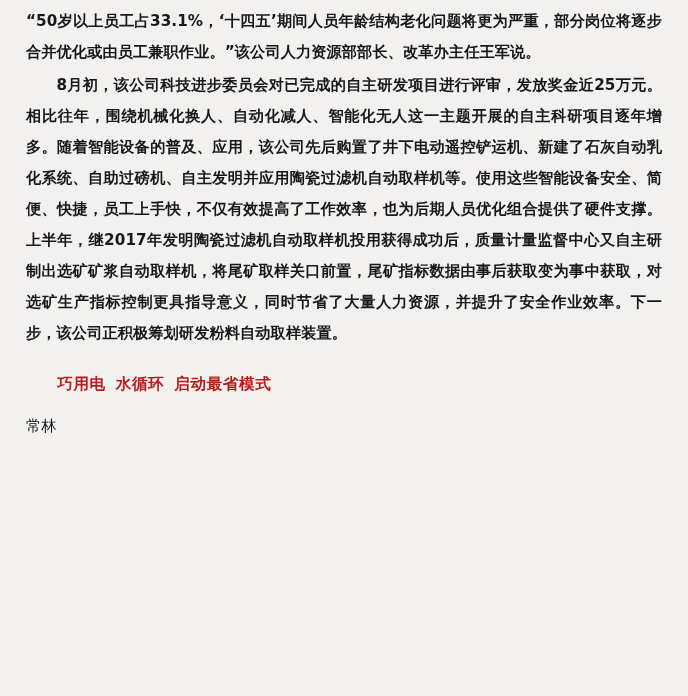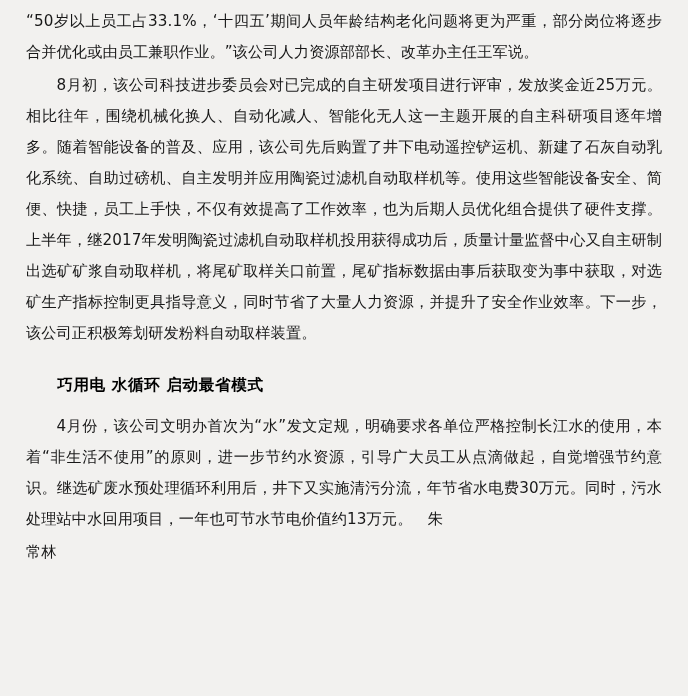--- a/index.html
+++ b/index.html
@@ -23,32 +23,34 @@
     position: relative;
   }
   .para {
     font-size: 15.2px;
     line-height: 31px;
     text-align: justify;
     text-justify: inter-ideograph;
     margin: 0 0 2px 0;
     letter-spacing: 0.1px;
     color: #181818;
+    font-weight: bold;
   }
   .indent {
     text-indent: 2em;
   }
   .heading {
     font-size: 15.6px;
     font-weight: bold;
     line-height: 31px;
     margin: 13px 0 10px 0;
     text-indent: 2em;
     letter-spacing: 0.6px;
-    color: #000000;
+    color: #b91c1c;
+    font-family: Liberation Mono, monospace;
   }
   .tail-name {
     font-size: 15.2px;
     line-height: 31px;
     margin: 0;
     color: #181818;
   }
   .spacer-sm { height: 6px; }
 </style>
 </head>
@@ -58,17 +60,16 @@
 
   <p class="para">“50岁以上员工占33.1%，‘十四五’期间人员年龄结构老化问题将更为严重，部分岗位将逐步合并优化或由员工兼职作业。”该公司人力资源部部长、改革办主任王军说。</p>
 
   <p class="para indent">8月初，该公司科技进步委员会对已完成的自主研发项目进行评审，发放奖金近25万元。相比往年，围绕机械化换人、自动化减人、智能化无人这一主题开展的自主科研项目逐年增多。随着智能设备的普及、应用，该公司先后购置了井下电动遥控铲运机、新建了石灰自动乳化系统、自助过磅机、自主发明并应用陶瓷过滤机自动取样机等。使用这些智能设备安全、简便、快捷，员工上手快，不仅有效提高了工作效率，也为后期人员优化组合提供了硬件支撑。上半年，继2017年发明陶瓷过滤机自动取样机投用获得成功后，质量计量监督中心又自主研制出选矿矿浆自动取样机，将尾矿取样关口前置，尾矿指标数据由事后获取变为事中获取，对选矿生产指标控制更具指导意义，同时节省了大量人力资源，并提升了安全作业效率。下一步，该公司正积极筹划研发粉料自动取样装置。</p>
 
   <div class="spacer-sm"></div>
 
   <h2 class="heading">巧用电  水循环  启动最省模式</h2>
 
 
-  <p class="para indent">4月份，该公司文明办首次为“水”发文定规，明确要求各单位严格控制长江水的使用，本着“非生活不使用”的原则，进一步节约水资源，引导广大员工从点滴做起，自觉增强节约意识。继选矿废水预处理循环利用后，井下又实施清污分流，年节省水电费30万元。同时，污水处理站中水回用项目，一年也可节水节电价值约13万元。　朱</p>
 
   <p class="tail-name">常林</p>
 
 </div>
 
 </body></html>

